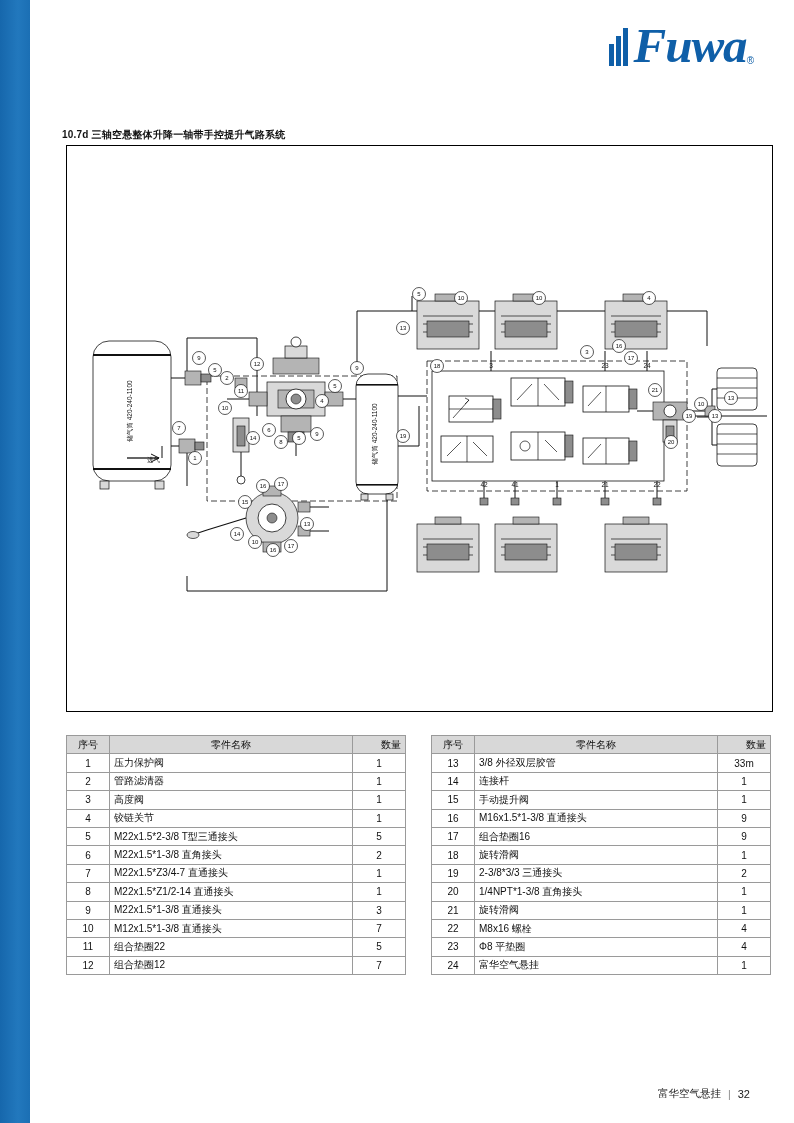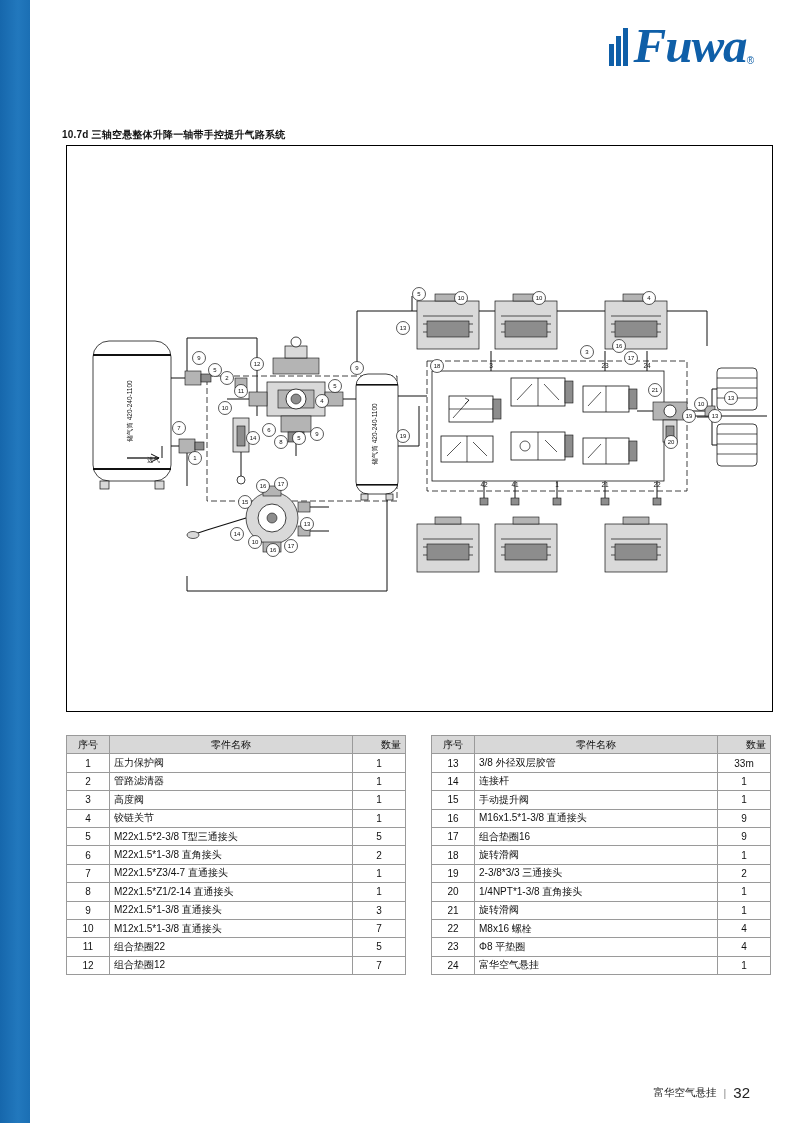--- a/index.html
+++ b/index.html
@@ -156,21 +156,21 @@
     color: #222;
     display: flex;
     align-items: center;
     gap: 7px;
     margin-left: 22px;
   }
   .footer .sep {
     color: #888;
   }
   .footer .pageno {
-    font-size: 15px;
+    font-size: 11px;
   }
   text { font-family: "Liberation Sans", sans-serif; }
 </style>
 </head>
 <body>
 
 <div class="page">
 
   <div class="left-bar">
     <div class="left-bar-inner"></div>

